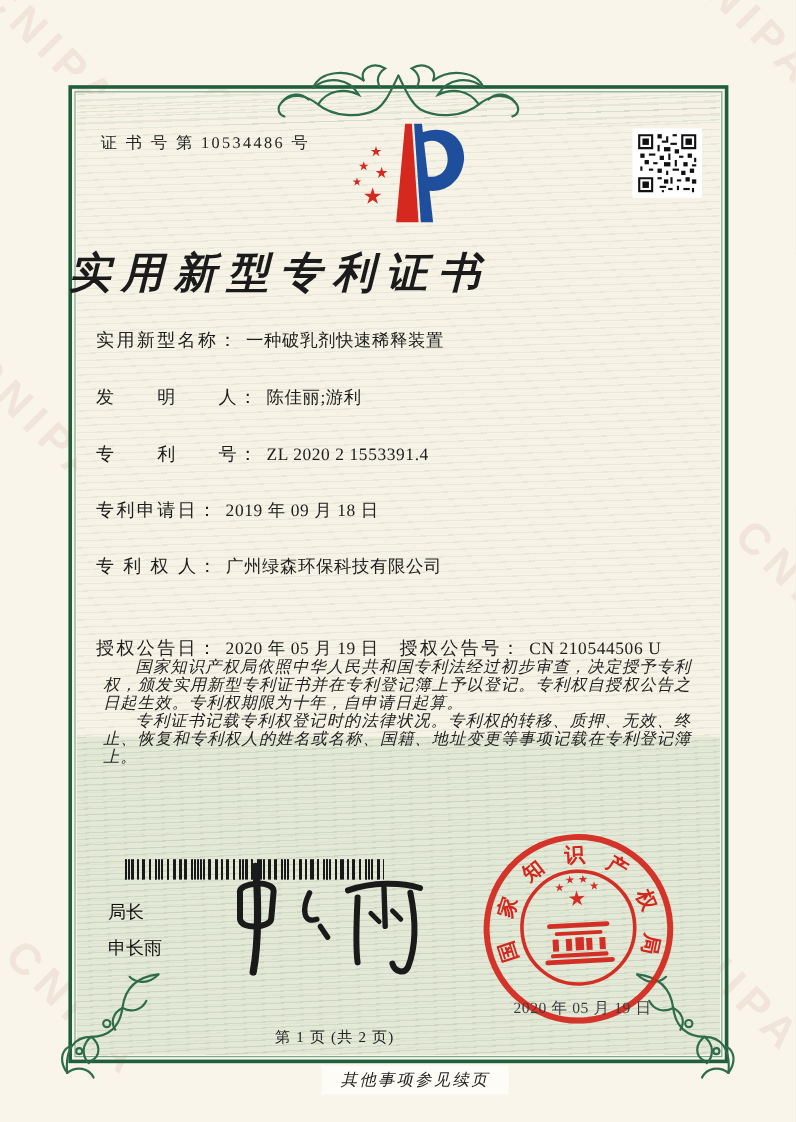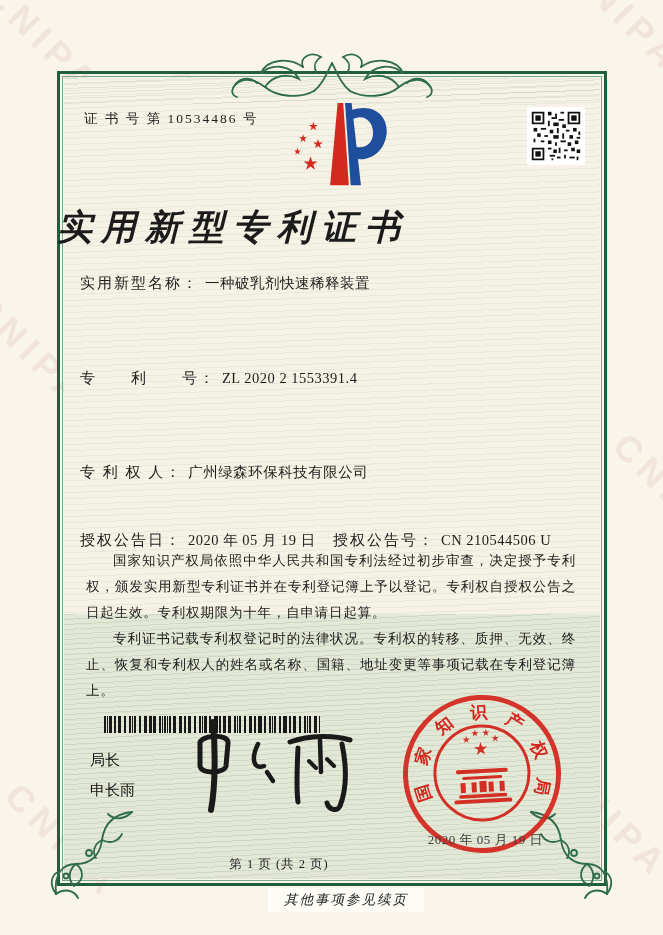--- a/index.html
+++ b/index.html
@@ -46,21 +46,21 @@
   }
   
   .row{position:absolute;left:80px;font-size:15px;white-space:nowrap;}
   .flabel{letter-spacing:2px;color:#1d1d1d;}
   .fvalue{font-size:14.5px;letter-spacing:0.5px;margin-left:6px;color:#1d1d1d;}
   .row.addr .fvalue{display:inline-block;white-space:normal;width:382px;vertical-align:top;line-height:19.5px;}
   .grant2{position:absolute;left:253px;top:0;}
   
   .paras{
     position:absolute;left:86px;top:548px;width:490px;
-    font-size:13.5px;line-height:26px;letter-spacing:0.8px;color:#222;
+    font-style:italic;font-size:13.5px;line-height:15px;letter-spacing:0.8px;color:#222;
     text-align:justify;
   }
   .paras p{margin:0;text-indent:2em;}
   
   .barcode{
     position:absolute;left:104px;top:716px;width:216px;height:17px;
     background-image:
       repeating-linear-gradient(90deg,#181818 0 2px,transparent 2px 5px),
       repeating-linear-gradient(90deg,#181818 0 1px,transparent 1px 7px),
       repeating-linear-gradient(90deg,transparent 0 3px,#181818 3px 4px,transparent 4px 11px);
@@ -231,22 +231,28 @@
       <rect x="12" y="27" width="1" height="1"></rect>
         <rect x="26" y="26" width="1" height="2"></rect>
     </g>
   </svg>
 
   <h1 class="title">实用新型专利证书</h1>
 
   <div class="row" style="top:274px;">
     <span class="flabel">实用新型名称：</span><span class="fvalue">一种破乳剂快速稀释装置</span>
   </div>
+  <div class="row" style="top:322px;">
+    <span class="flabel">发　　明　　人：</span><span class="fvalue">陈佳丽;游利</span>
+  </div>
   <div class="row" style="top:369px;">
     <span class="flabel">专　　利　　号：</span><span class="fvalue">ZL 2020 2 1553391.4</span>
+  </div>
+  <div class="row" style="top:416px;">
+    <span class="flabel">专利申请日：</span><span class="fvalue">2019 年 09 月 18 日</span>
   </div>
   <div class="row" style="top:463px;">
     <span class="flabel">专 利 权 人：</span><span class="fvalue">广州绿森环保科技有限公司</span>
   </div>
   <div class="row" style="top:531px;">
     <span class="flabel">授权公告日：</span><span class="fvalue">2020 年 05 月 19 日</span>
     <span class="grant2">
       <span class="flabel">授权公告号：</span><span class="fvalue">CN 210544506 U</span>
     </span>
   </div>

